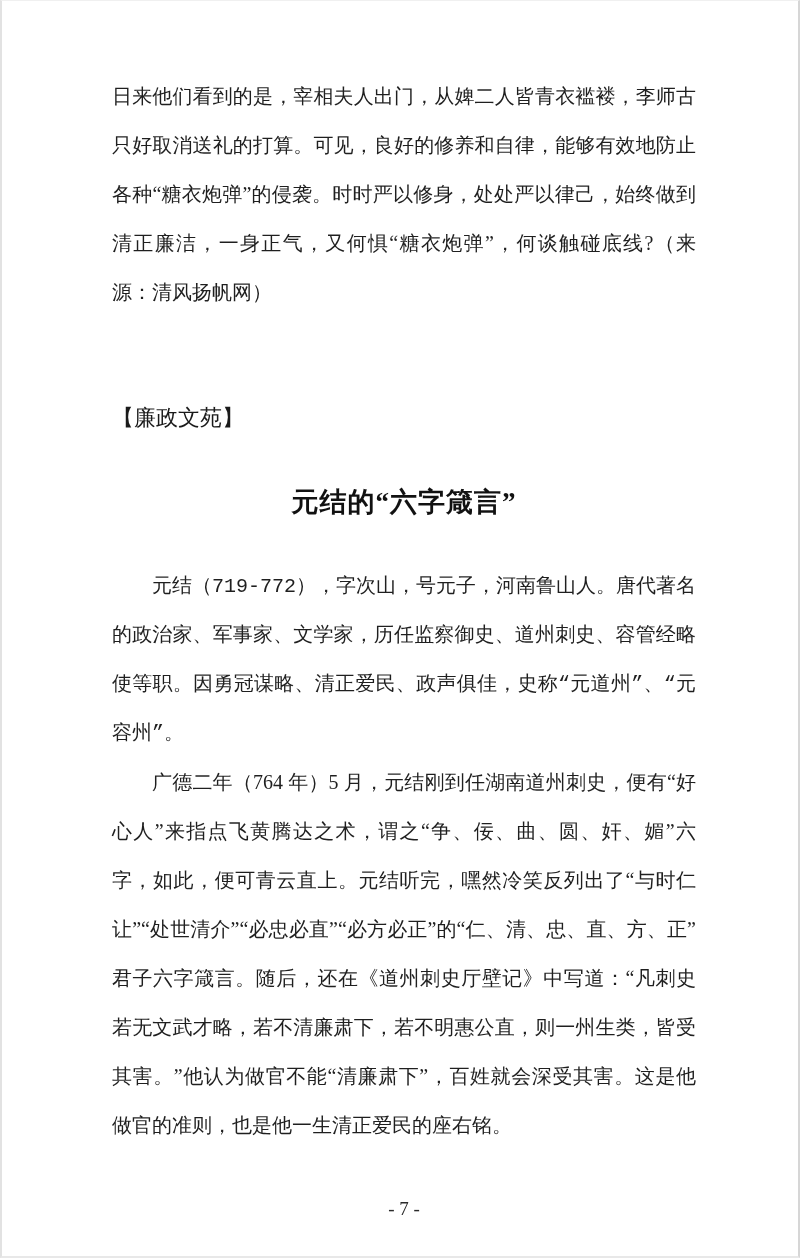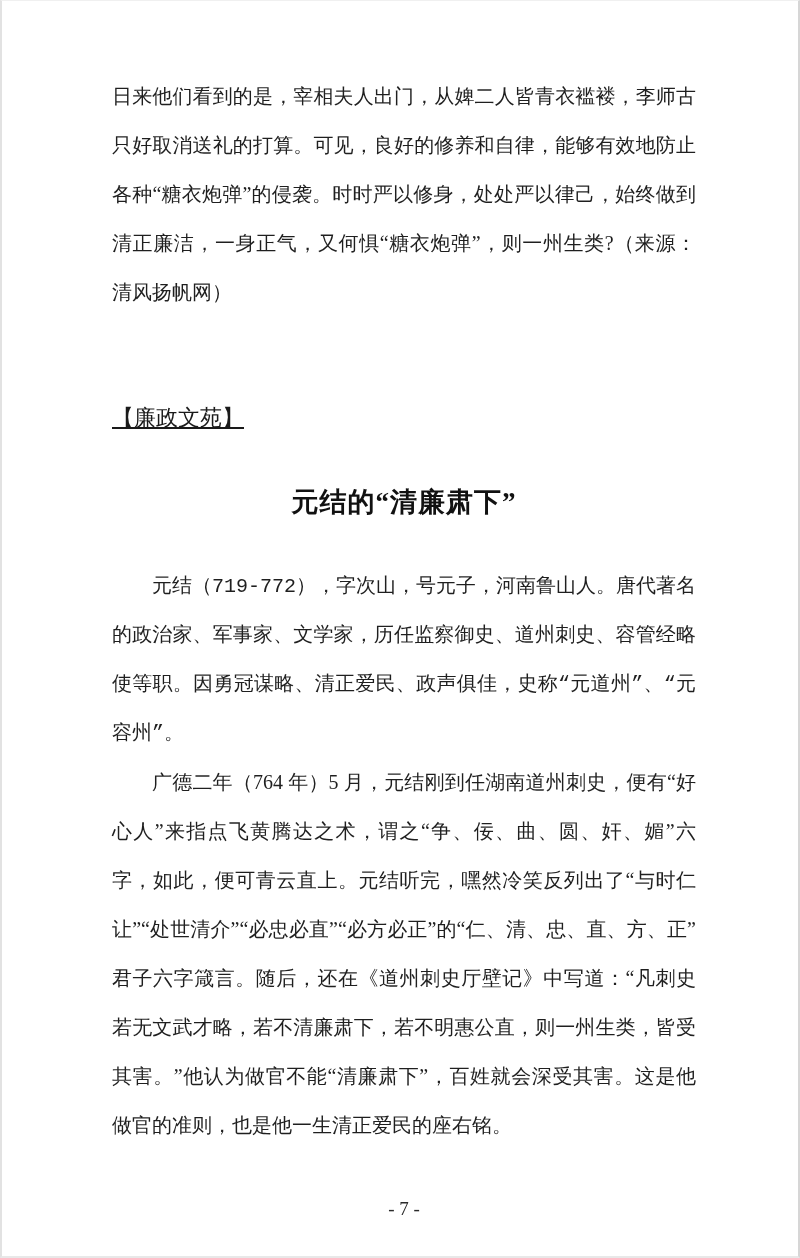--- a/index.html
+++ b/index.html
@@ -34,21 +34,20 @@
     color: #1f1f1f;
   }
   .indent { text-indent: 2em; }
   .no-indent { text-indent: 0; }
   .section-heading {
     margin: 76px 0 0 0;
     font-size: 22px;
     font-weight: normal;
     line-height: 49px;
     color: #1a1a1a;
-    text-decoration: underline;
   }
   .article-title {
     margin: 40px 0 0 0;
     font-size: 27px;
     font-weight: bold;
     line-height: 40px;
     text-align: center;
     color: #111111;
     letter-spacing: 1px;
   }
@@ -62,25 +61,25 @@
     line-height: 28px;
     color: #2a2a2a;
   }
 </style>
 </head>
 <body>
 
 <div class="page">
   <div class="content">
 
-    <p class="body-text no-indent">日来他们看到的是，宰相夫人出门，从婢二人皆青衣褴褛，李师古只好取消送礼的打算。可见，良好的修养和自律，能够有效地防止各种“糖衣炮弹”的侵袭。时时严以修身，处处严以律己，始终做到清正廉洁，一身正气，又何惧“糖衣炮弹”，则一州生类?（来源：清风扬帆网）</p>
+    <p class="body-text no-indent">日来他们看到的是，宰相夫人出门，从婢二人皆青衣褴褛，李师古只好取消送礼的打算。可见，良好的修养和自律，能够有效地防止各种“糖衣炮弹”的侵袭。时时严以修身，处处严以律己，始终做到清正廉洁，一身正气，又何惧“糖衣炮弹”，何谈触碰底线?（来源：清风扬帆网）</p>
 
     <div class="section-heading">【廉政文苑】</div>
 
-    <div class="article-title">元结的“清廉肃下”</div>
+    <div class="article-title">元结的“六字箴言”</div>
 
     <p class="body-text indent first-article-para">元结（719-772），字次山，号元子，河南鲁山人。唐代著名的政治家、军事家、文学家，历任监察御史、道州刺史、容管经略使等职。因勇冠谋略、清正爱民、政声俱佳，史称“元道州”、“元容州”。</p>
 
     <p class="body-text indent">广德二年（764 年）5 月，元结刚到任湖南道州刺史，便有“好心人”来指点飞黄腾达之术，谓之“争、佞、曲、圆、奸、媚”六字，如此，便可青云直上。元结听完，嘿然冷笑反列出了“与时仁让”“处世清介”“必忠必直”“必方必正”的“仁、清、忠、直、方、正”君子六字箴言。随后，还在《道州刺史厅壁记》中写道：“凡刺史若无文武才略，若不清廉肃下，若不明惠公直，则一州生类，皆受其害。”他认为做官不能“清廉肃下”，百姓就会深受其害。这是他做官的准则，也是他一生清正爱民的座右铭。</p>
 
   </div>
 
   <div class="footer">
     <span>- 7 -</span>
   </div>

